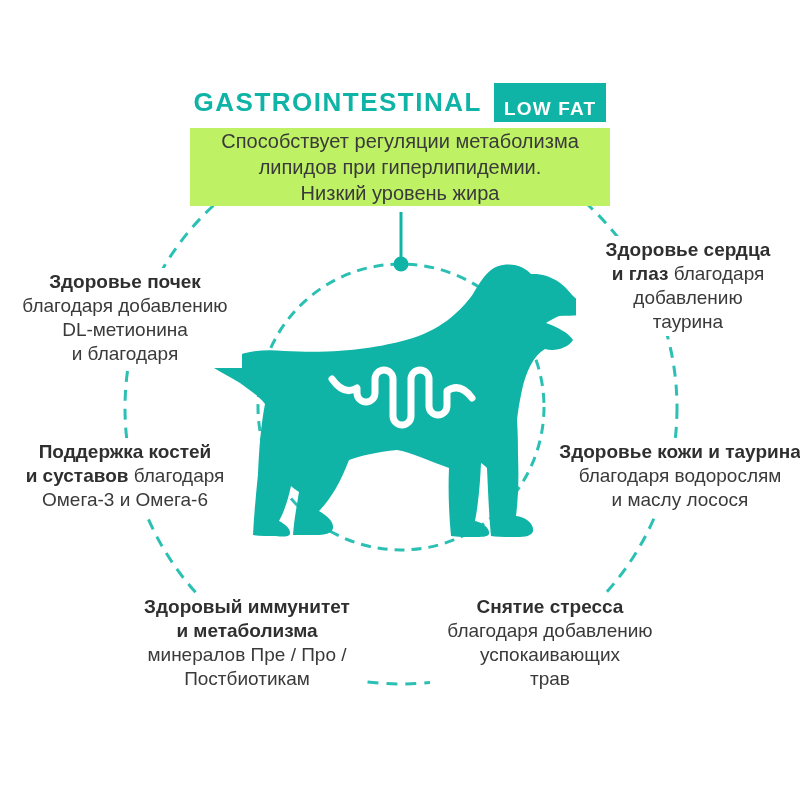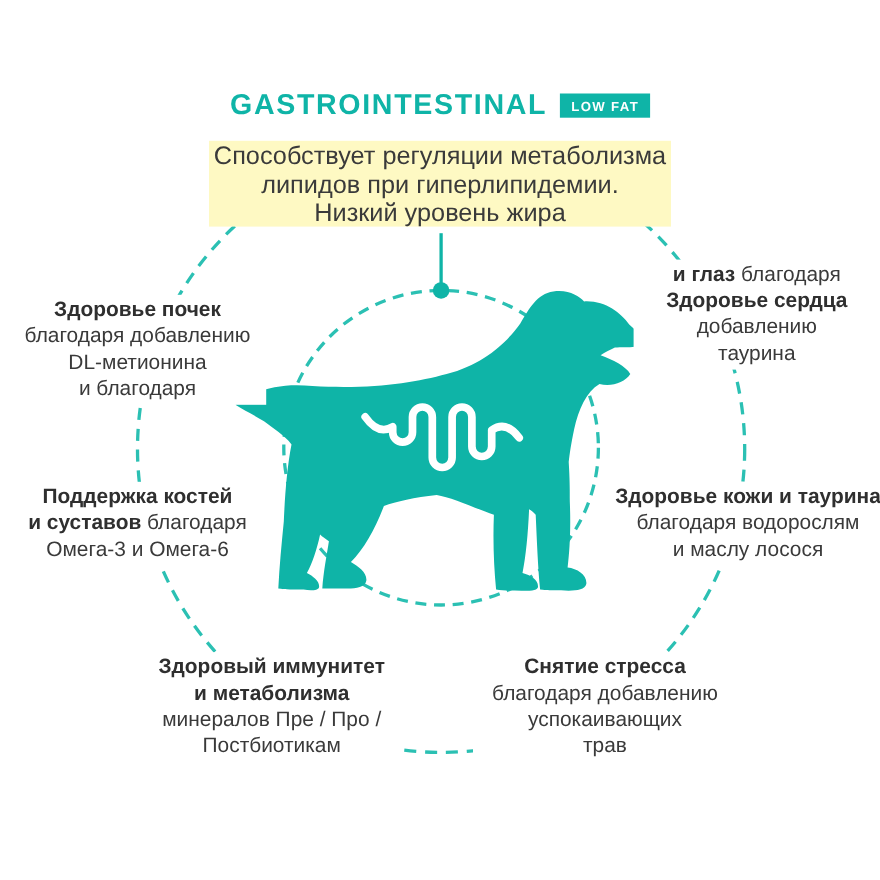--- a/index.html
+++ b/index.html
@@ -8,27 +8,27 @@
     font-family:"Liberation Sans","DejaVu Sans",sans-serif;color:#3a3a3a;
     --teal:#0fb4a7;--dash:#2bc0b3;--ink:#3a3a3a;
   }
   .header{position:absolute;top:82px;left:0;width:100%;display:flex;justify-content:center;align-items:center;gap:12px;}
   .title{
     margin:0;font-size:26px;font-weight:bold;letter-spacing:1.5px;color:var(--teal);
     line-height:1;white-space:nowrap;
   }
   .badge{
     display:inline-block;background:var(--teal);color:#fff;font-weight:bold;
-    font-size:12px;letter-spacing:1.2px;padding:6px 10px 4px;line-height:1;white-space:nowrap;
+    font-size:19px;letter-spacing:1.2px;padding:16px 10px 4px;line-height:1;white-space:nowrap;
     transform:translateY(1px);
   }
   .subtitle{
     position:absolute;top:128px;left:50%;transform:translateX(-50%);
-    width:420px;text-align:center;font-size:23px;line-height:26px;color:var(--ink);
-    background:#fef9c3;z-index:3;
+    width:420px;text-align:center;font-size:20px;line-height:26px;color:var(--ink);
+    background:#bef264;z-index:3;
   }
   .diagram{position:absolute;left:0;top:0;z-index:1;}
   .dashring{fill:none;stroke:var(--dash);stroke-width:3;}
   .ring-outer{stroke-dasharray:11 8;}
   .ring-inner{stroke-dasharray:10 7;}
   .connector{stroke:var(--teal);stroke-width:3;}
   .connector-dot{fill:var(--teal);}
   .dog{fill:var(--teal);}
   .gut{fill:none;stroke:#ffffff;stroke-width:7;stroke-linecap:round;stroke-linejoin:round;}
   .benefit{
@@ -130,22 +130,22 @@
       q13,-9 25,7"></path>
   </svg>
 
   <div class="benefit b-kidneys">
       <div><b>Здоровье почек</b></div>
       <div>благодаря добавлению</div>
       <div>DL-метионина</div>
       <div>и благодаря</div>
     </div>
   <div class="benefit b-heart">
+      <div><b>Здоровье сердца</b></div>
       <div><b>и глаз</b> благодаря</div>
-      <div><b>Здоровье сердца</b></div>
       <div>добавлению</div>
       <div>таурина</div>
     </div>
   <div class="benefit b-bones">
       <div><b>Поддержка костей</b></div>
       <div><b>и суставов</b> благодаря</div>
       <div>Омега-3 и Омега-6</div>
     </div>
   <div class="benefit b-skin">
       <div><b>Здоровье кожи и таурина</b></div>

